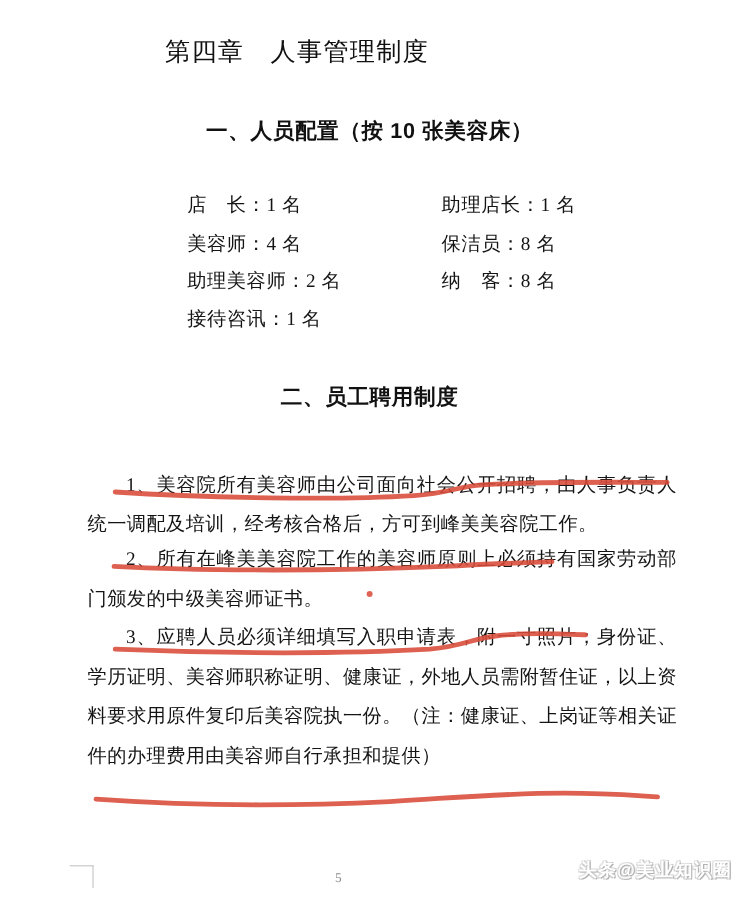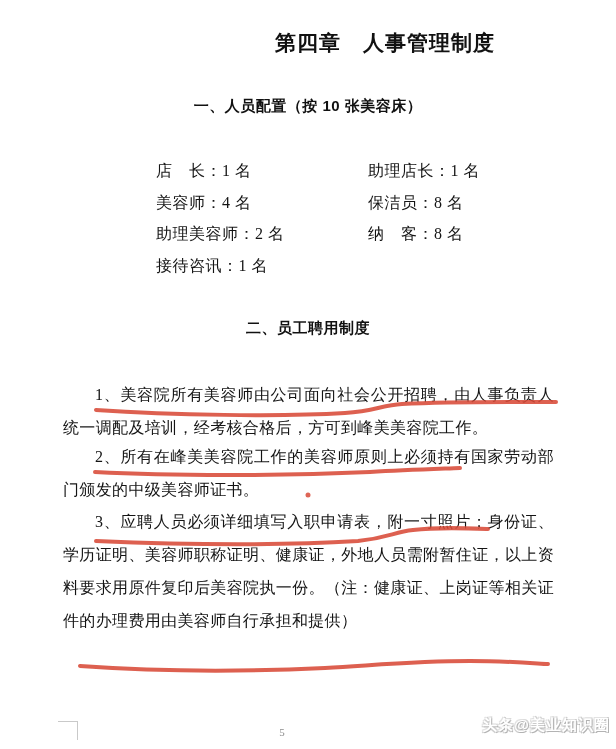--- a/index.html
+++ b/index.html
@@ -2,38 +2,38 @@
 <html><head>
 <meta charset="utf-8">
 <style>
   html, body { margin:0; padding:0; background:#ffffff; }
   .page {
     position:relative; width:616px; height:749px; background:#ffffff; overflow:hidden;
     font-family:"Liberation Serif","DejaVu Serif",serif; color:#141414;
   }
   .doc-title {
     position:absolute; top:29px; left:0; width:495px; margin:0;
-    text-align:right; font-family:"Liberation Sans","DejaVu Sans",sans-serif;
-    font-weight:700; font-size:21px; letter-spacing:1px; color:#111;
+    text-align:center; font-family:"Liberation Sans","DejaVu Sans",sans-serif;
+    font-weight:400; font-size:21px; letter-spacing:1px; color:#111;
   }
   .sec-heading {
     position:absolute; left:0; width:616px; margin:0; text-align:center;
     font-family:"Liberation Sans","DejaVu Sans",sans-serif; font-weight:700;
-    font-size:15px; letter-spacing:0.5px; color:#111;
+    font-size:18px; letter-spacing:0.5px; color:#111;
   }
   .heading-staffing   { top:97px; }
   .heading-employment { top:319px; }
   .staff-cell {
     position:absolute; font-size:16px; letter-spacing:0.5px; white-space:nowrap;margin-left:41px;
   }
   .col-left  { left:115px; }
   .col-right { left:327px; }
   .row-1 { top:161px; } .row-2 { top:193px; } .row-3 { top:224px; } .row-4 { top:256px; }
   .para {
-    position:absolute; left:63px; width:491px; margin:0;
+    position:absolute; left:63px; width:491px; margin:10px;
     font-size:16px; line-height:33px; letter-spacing:0.35px;
     text-indent:32px; text-align:justify;
   }
   .para-1 { top:378px; }
   .para-2 { top:440px; }
   .para-3 { top:505px; }
   .para-4 { top:635px; }
   .marks { position:absolute; left:0; top:0; width:616px; height:749px; pointer-events:none; }
   .marks path { fill:none; stroke-width:4; stroke-linecap:round; opacity:0.88; }
   .corner-mark {

